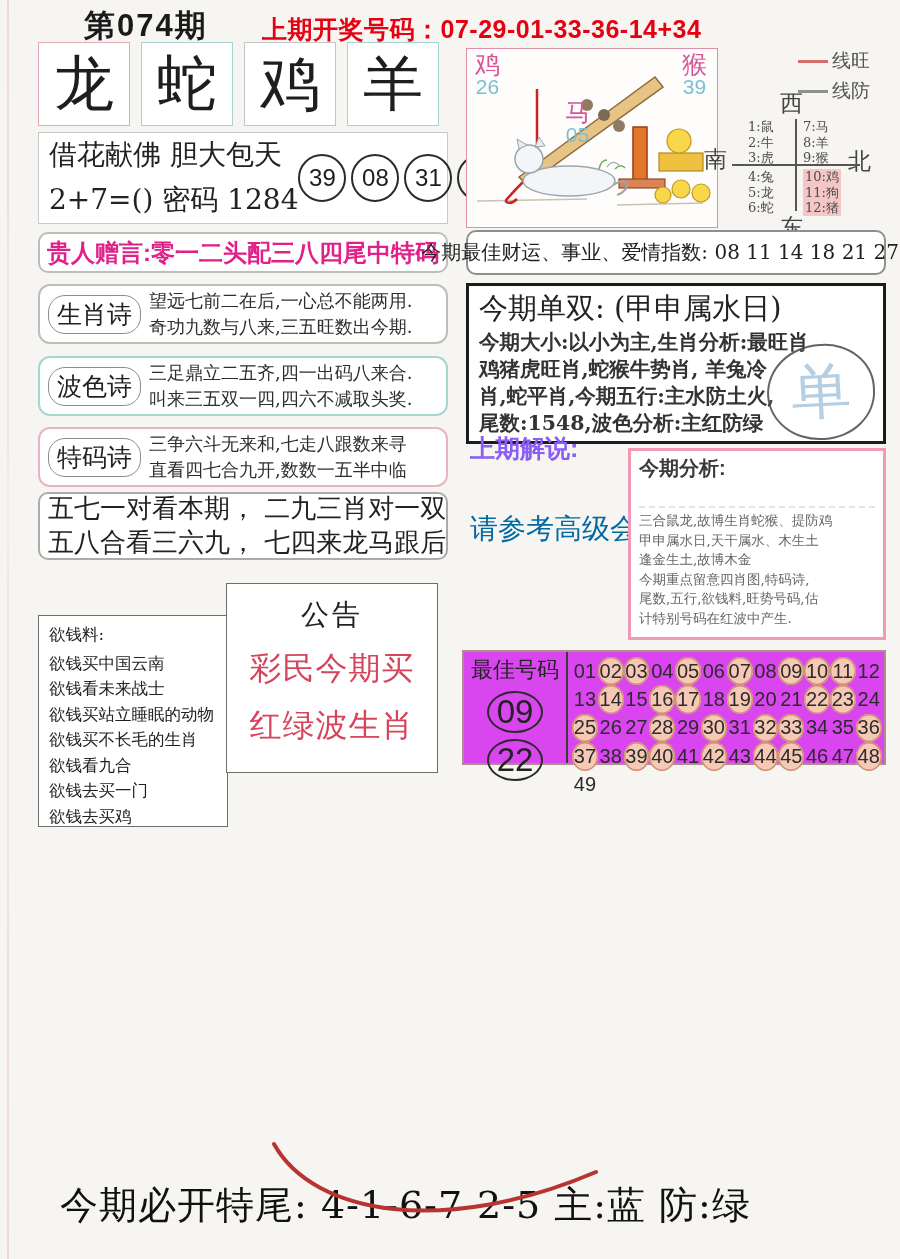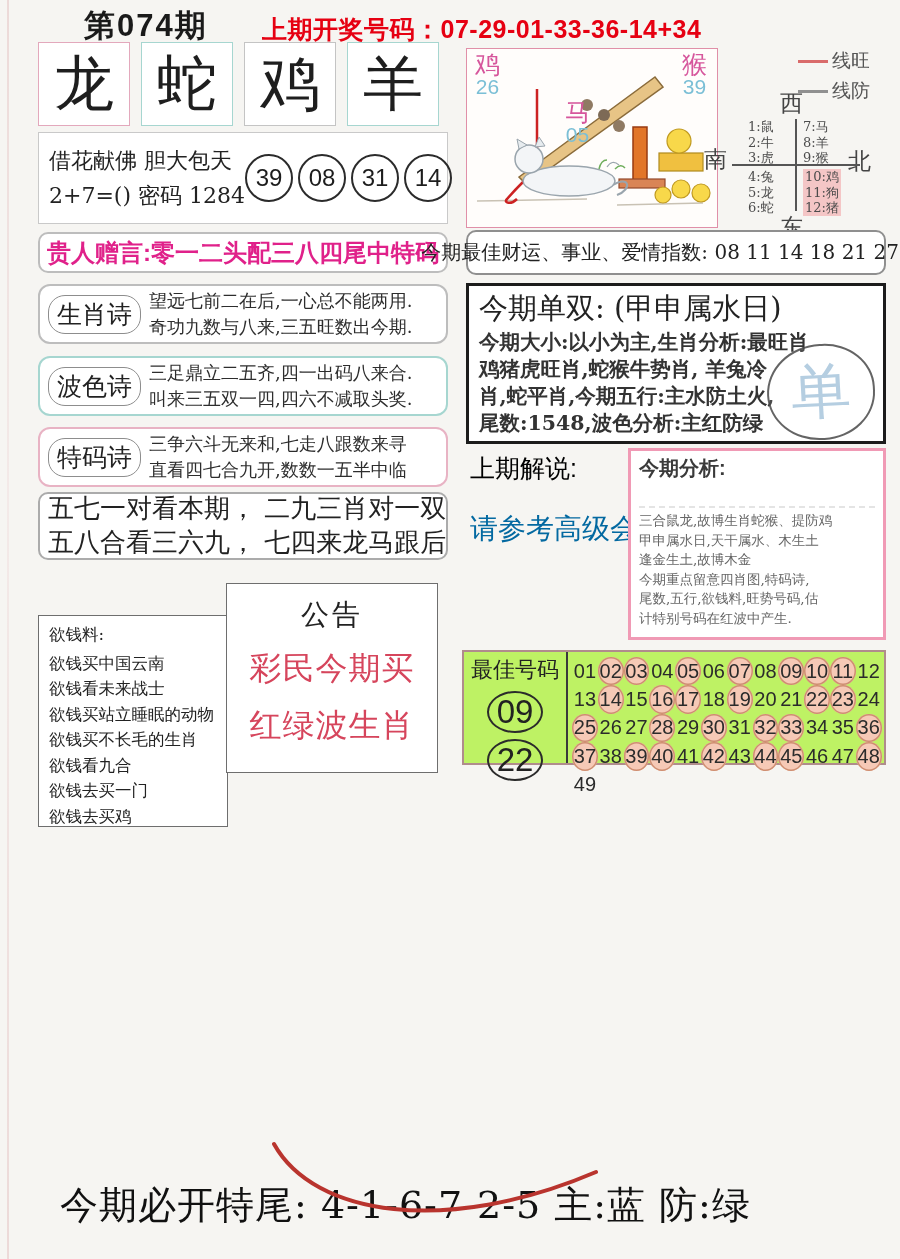--- a/index.html
+++ b/index.html
@@ -12,21 +12,21 @@
         font-weight:bold;font-size:31px;letter-spacing:2px;color:#1a1a1a;}
   .last-draw{position:absolute;left:262px;top:13px;color:#e60012;font-family:"Liberation Sans",sans-serif;
         font-weight:bold;font-size:25px;letter-spacing:.5px;}
   
   .zodiac-row{position:absolute;left:38px;top:42px;display:flex;gap:11px;}
   .zbox{width:90px;height:82px;background:#fff;border:1.5px solid #ccc;display:flex;
         align-items:center;justify-content:center;font-size:60px;color:#1e1e1e;}
   
   .jiehua{position:absolute;left:38px;top:132px;width:410px;height:92px;background:#fff;
         border:1.5px solid #c9c9c9;display:flex;align-items:center;padding:0 6px 0 10px;box-sizing:border-box;}
-  .jiehua-text{font-size:22px;line-height:1.6;white-space:nowrap;flex:1;}
+  .jiehua-text{font-size:28px;line-height:1.6;white-space:nowrap;flex:1;}
   .balls{display:flex;gap:5px;}
   .ball{width:44px;height:44px;border:2px solid #2b2b2b;border-radius:50%;display:flex;flex:none;
         align-items:center;justify-content:center;font-size:24px;font-family:"Liberation Sans",sans-serif;color:#1d1d1d;}
   
   .guiren{position:absolute;left:38px;top:232px;width:410px;height:41px;background:#fff;
         border:2px solid #bdbdbd;border-radius:10px;display:flex;align-items:center;justify-content:center;
         color:#e0218a;font-weight:bold;font-size:24px;box-sizing:border-box;
         font-family:"Liberation Sans",sans-serif;white-space:nowrap;}
   
   .poem{position:absolute;left:38px;width:410px;height:60px;background:#fff;border:2px solid #bdbdbd;
@@ -78,32 +78,32 @@
   
   .dansh{position:absolute;left:466px;top:283px;width:420px;height:161px;background:#fff;
         border:3px solid #1c1c1c;box-sizing:border-box;padding:3px 10px;}
   .ds-title{font-size:29px;white-space:nowrap;}
   .ds-line{font-size:20.5px;font-weight:bold;line-height:1.32;white-space:nowrap;color:#333;}
   .watermark{position:absolute;right:8px;top:58px;width:104px;height:92px;border:2px solid #4a4a4a;
         border-radius:52% 48% 50% 50%;display:flex;align-items:center;justify-content:center;
         transform:rotate(-3deg);opacity:.85;background:rgba(255,255,255,.15);}
   .wm-char{font-size:60px;color:#a9c6dc;}
   
-  .lx-title{position:absolute;left:470px;top:452px;font-size:25px;font-weight:normal;
-        font-family:"Liberation Sans",sans-serif;color:#000000;}
+  .lx-title{position:absolute;left:470px;top:432px;font-size:25px;font-weight:bold;
+        font-family:"Liberation Sans",sans-serif;color:#8b5cf6;}
   .lx-body{position:absolute;left:470px;top:510px;font-size:28px;color:#0369a1;
         font-family:"Liberation Sans",sans-serif;}
   
   .analysis{position:absolute;left:628px;top:448px;width:258px;height:192px;background:#fff;
         border:3px solid #f09ab5;box-sizing:border-box;padding:4px 8px;}
   .an-title{font-size:20px;font-weight:bold;font-family:"Liberation Sans",sans-serif;color:#3a3a3a;}
   .an-lines{margin-top:24px;border-top:2px dashed #e4e4e4;padding-top:3px;}
   .an-line{font-size:13.5px;color:#666;line-height:1.45;white-space:nowrap;}
   
-  .bestnum{position:absolute;left:462px;top:650px;width:424px;height:115px;background:#bef264;
+  .bestnum{position:absolute;left:462px;top:650px;width:424px;height:115px;background:#d946ef;
         border:2px solid #b08c8c;box-sizing:border-box;display:flex;}
   .bn-left{width:104px;border-right:2px solid #3a3a3a;display:flex;flex-direction:column;
         align-items:center;padding-top:3px;box-sizing:border-box;flex:none;}
   .bn-label{font-size:22px;white-space:nowrap;}
   .bn-circle{width:52px;height:52px;border:2.5px solid #2b2b2b;border-radius:50%;display:flex;
         align-items:center;justify-content:center;font-size:33px;font-family:"Liberation Sans",sans-serif;margin-top:6px;}
   .bn-grid{flex:1;display:flex;flex-wrap:wrap;align-content:flex-start;padding:5px 0 0 4px;box-sizing:border-box;}
   .num{width:25.8px;height:28.4px;display:flex;align-items:center;justify-content:center;
         font-size:20px;font-family:"Liberation Sans",sans-serif;color:#2b2b2b;}
   .circ{border-radius:50%;background:#f6c9b6;box-shadow:0 0 0 1.5px #cf8f72 inset;}

